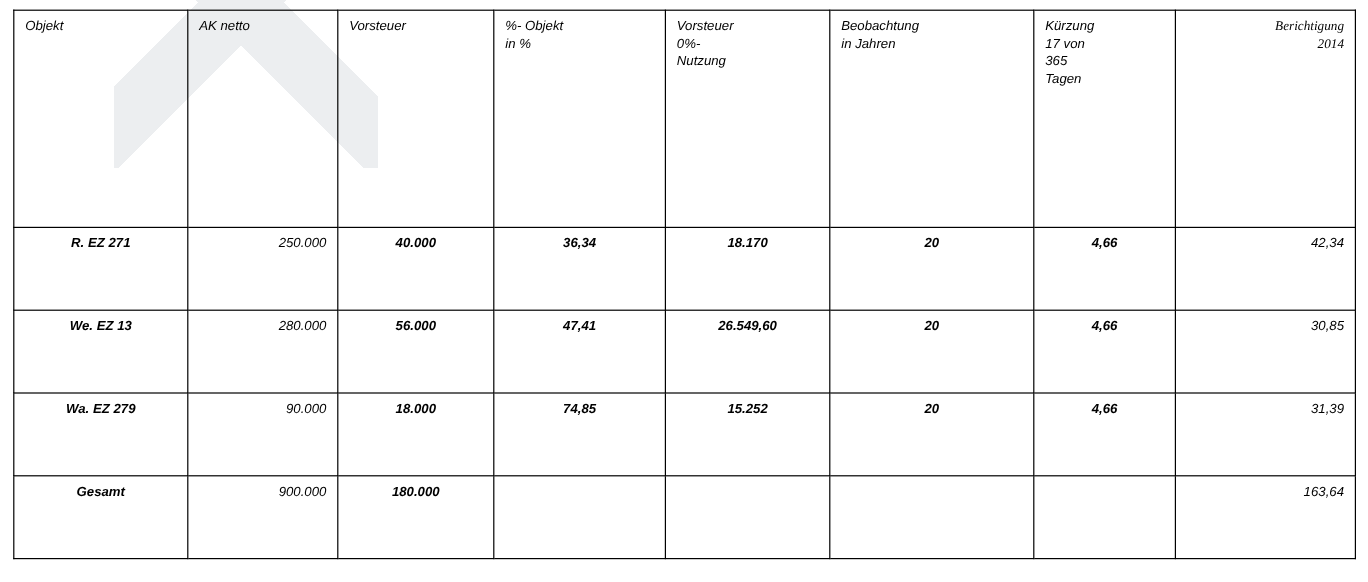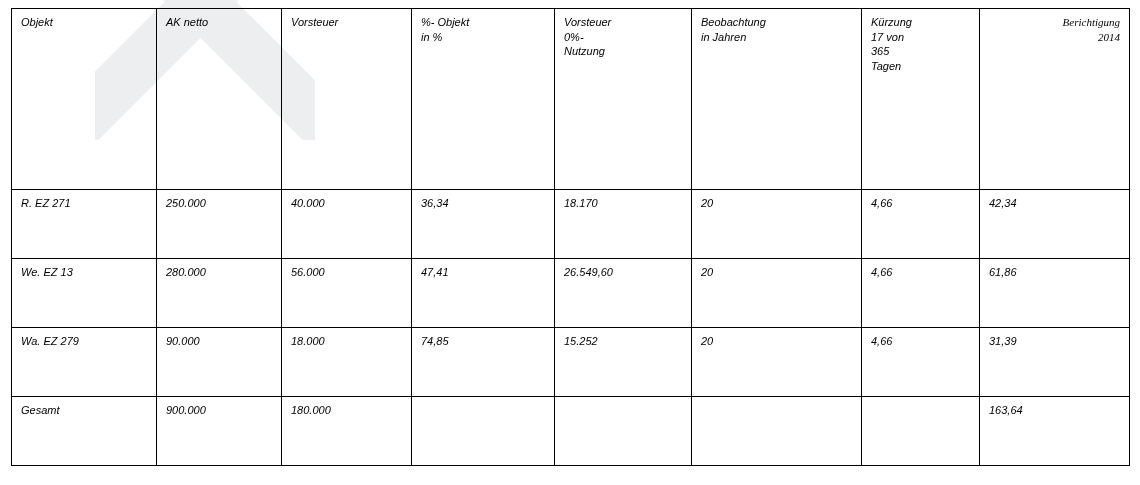--- a/index.html
+++ b/index.html
@@ -67,24 +67,25 @@
   thead td.right {
     text-align: right;
     font-family: Liberation Serif, serif;
   }
 
   tbody td {
     height: 56px;
     vertical-align: middle;
   }
   tbody td.num-right {
-    text-align: left;
+    text-align: right;
   }
   tbody td.num-left {
-    text-align: left;
+    text-align: center;
+    font-weight: bold;
   }
 
   
   col.c0 { width: 145px; }
   col.c1 { width: 125px; }
   col.c2 { width: 130px; }
   col.c3 { width: 143px; }
   col.c4 { width: 137px; }
   col.c5 { width: 170px; }
   col.c6 { width: 118px; }
@@ -142,21 +143,21 @@
         <td class="num-right">42,34</td>
       </tr>
       <tr>
         <td class="num-left">We. EZ 13</td>
         <td class="num-right">280.000</td>
         <td class="num-left">56.000</td>
         <td class="num-left">47,41</td>
         <td class="num-left">26.549,60</td>
         <td class="num-left">20</td>
         <td class="num-left">4,66</td>
-        <td class="num-right">61,86</td>
+        <td class="num-right">30,85</td>
       </tr>
       <tr>
         <td class="num-left">Wa. EZ 279</td>
         <td class="num-right">90.000</td>
         <td class="num-left">18.000</td>
         <td class="num-left">74,85</td>
         <td class="num-left">15.252</td>
         <td class="num-left">20</td>
         <td class="num-left">4,66</td>
         <td class="num-right">31,39</td>

